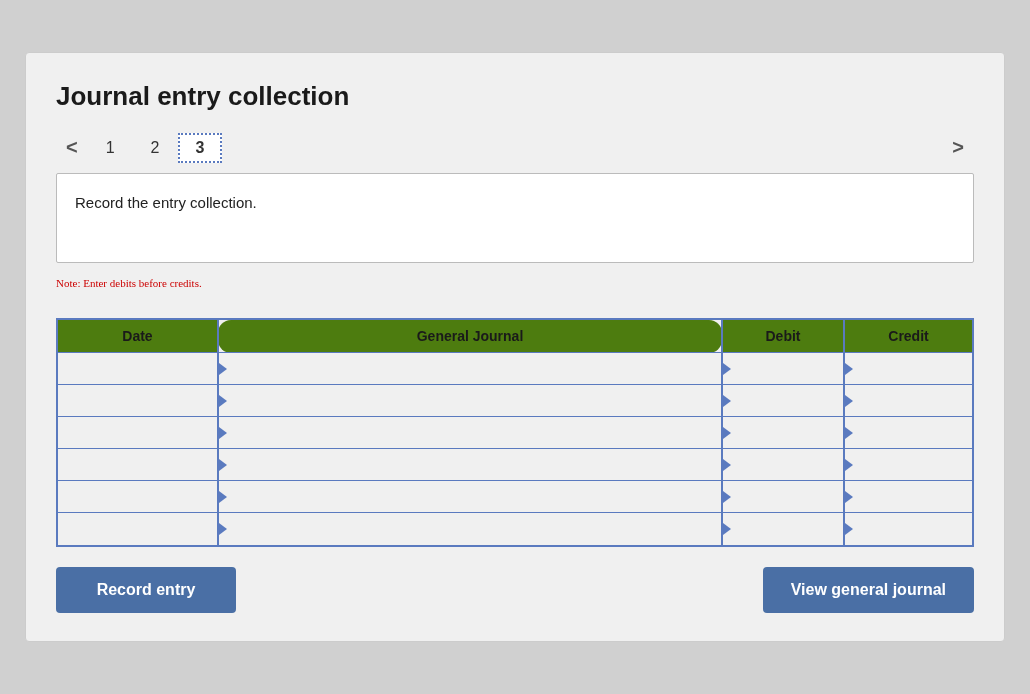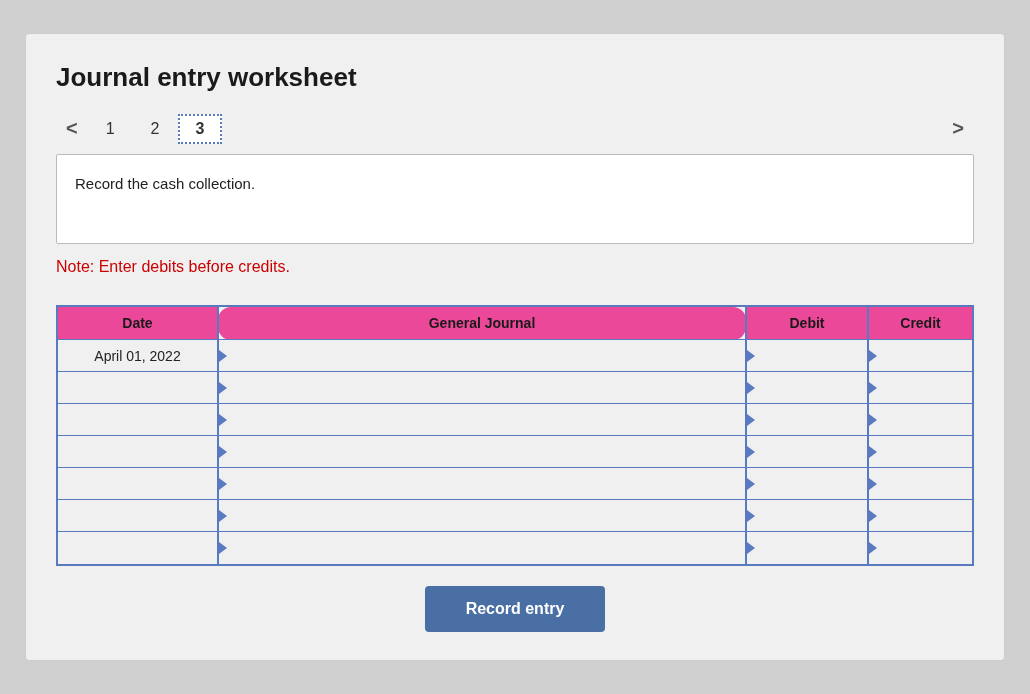--- a/index.html
+++ b/index.html
@@ -63,35 +63,35 @@
       border-radius: 2px;
       padding: 20px 18px;
       min-height: 90px;
       margin-bottom: 14px;
     }
     .instruction-text {
       font-size: 15px;
       color: #222;
     }
     .note-text {
-      font-size: 16px;
+      font-size: 11px;
       color: #cc0000;
       margin-bottom: 29px;
-      font-family: Liberation Sans, sans-serif;
+      font-family: Liberation Serif, serif;
     }
     .table-wrapper {
       border: 2px solid #5a7abf;
       margin-bottom: 20px;
     }
     table {
       width: 100%;
       border-collapse: collapse;
     }
     thead tr th {
-      background: #ec4899;
+      background: #4d7c0f;
       color: #1a1a1a;
       font-weight: bold;
       font-size: 14px;
       text-align: center;
       padding: 8px 6px;
       border-right: 2px solid #5a7abf;
     }
     thead tr th:last-child {
       border-right: none;
     }
@@ -108,101 +108,88 @@
     tbody tr td:last-child {
       border-right: none;
     }
     tbody tr td.date-cell {
       text-align: center;
       font-size: 14px;
     }
     .col-date { width: 160px; }
     .col-journal { width: auto; border-radius: 13px; }
     .col-debit { width: 122px; }
-    .col-credit { width: 104px; }
+    .col-credit { width: 128px; }
 
     .cell-arrow {
       display: inline-block;
       width: 0;
       height: 0;
       border-top: 6px solid transparent;
       border-bottom: 6px solid transparent;
       border-left: 8px solid #5a7abf;
       position: absolute;
       left: 0;
       top: 50%;
       transform: translateY(-50%);
     }
     .cell-has-arrow {
       padding-left: 14px;
     }
     .buttons-row {
       display: flex;
       gap: 2px;
       align-items: center;
-      flex-direction: column;
     }
     .btn {
       background: #4a6fa5;
       color: #fff;
       border: none;
       border-radius: 4px;
       padding: 14px 28px;
       font-size: 16px;
       font-weight: bold;
       cursor: pointer;
       min-width: 180px;
     }
     .btn-right {
       margin-left: auto;
     }
   </style>
 </head>
 <body>
 
 <div class="container">
-  <div class="title">Journal entry worksheet</div>
+  <div class="title">Journal entry collection</div>
 
   <div class="tabs-row">
     <button class="nav-arrow">&lt;</button>
     <div class="tab-num">1</div>
     <div class="tab-num">2</div>
     <div class="tab-num active">3</div>
     <button class="nav-arrow nav-right">&gt;</button>
   </div>
 
   <div class="instruction-box">
-    <span class="instruction-text">Record the cash collection.</span>
+    <span class="instruction-text">Record the entry collection.</span>
   </div>
 
   <div class="note-text">Note: Enter debits before credits.</div>
 
   <div class="table-wrapper">
     <table>
       <thead>
         <tr>
           <th class="col-date">Date</th>
           <th class="col-journal">General Journal</th>
           <th class="col-debit">Debit</th>
           <th class="col-credit">Credit</th>
         </tr>
       </thead>
       <tbody id="table-body">
-      <tr>
-            <td class="col-date date-cell">April 01, 2022</td>
-            <td class="col-journal cell-has-arrow">
-              <span class="cell-arrow"></span>
-            </td>
-            <td class="col-debit cell-has-arrow">
-              <span class="cell-arrow"></span>
-            </td>
-            <td class="col-credit cell-has-arrow">
-              <span class="cell-arrow"></span>
-            </td>
-          </tr>
           <tr>
             <td class="col-date date-cell"></td>
             <td class="col-journal cell-has-arrow">
               <span class="cell-arrow"></span>
             </td>
             <td class="col-debit cell-has-arrow">
               <span class="cell-arrow"></span>
             </td>
             <td class="col-credit cell-has-arrow">
               <span class="cell-arrow"></span>
@@ -267,14 +254,15 @@
             <td class="col-credit cell-has-arrow">
               <span class="cell-arrow"></span>
             </td>
           </tr>
         </tbody>
     </table>
   </div>
 
   <div class="buttons-row">
     <button class="btn">Record entry</button>
+    <button class="btn btn-right">View general journal</button>
   </div>
 </div>
 
 </body></html>

